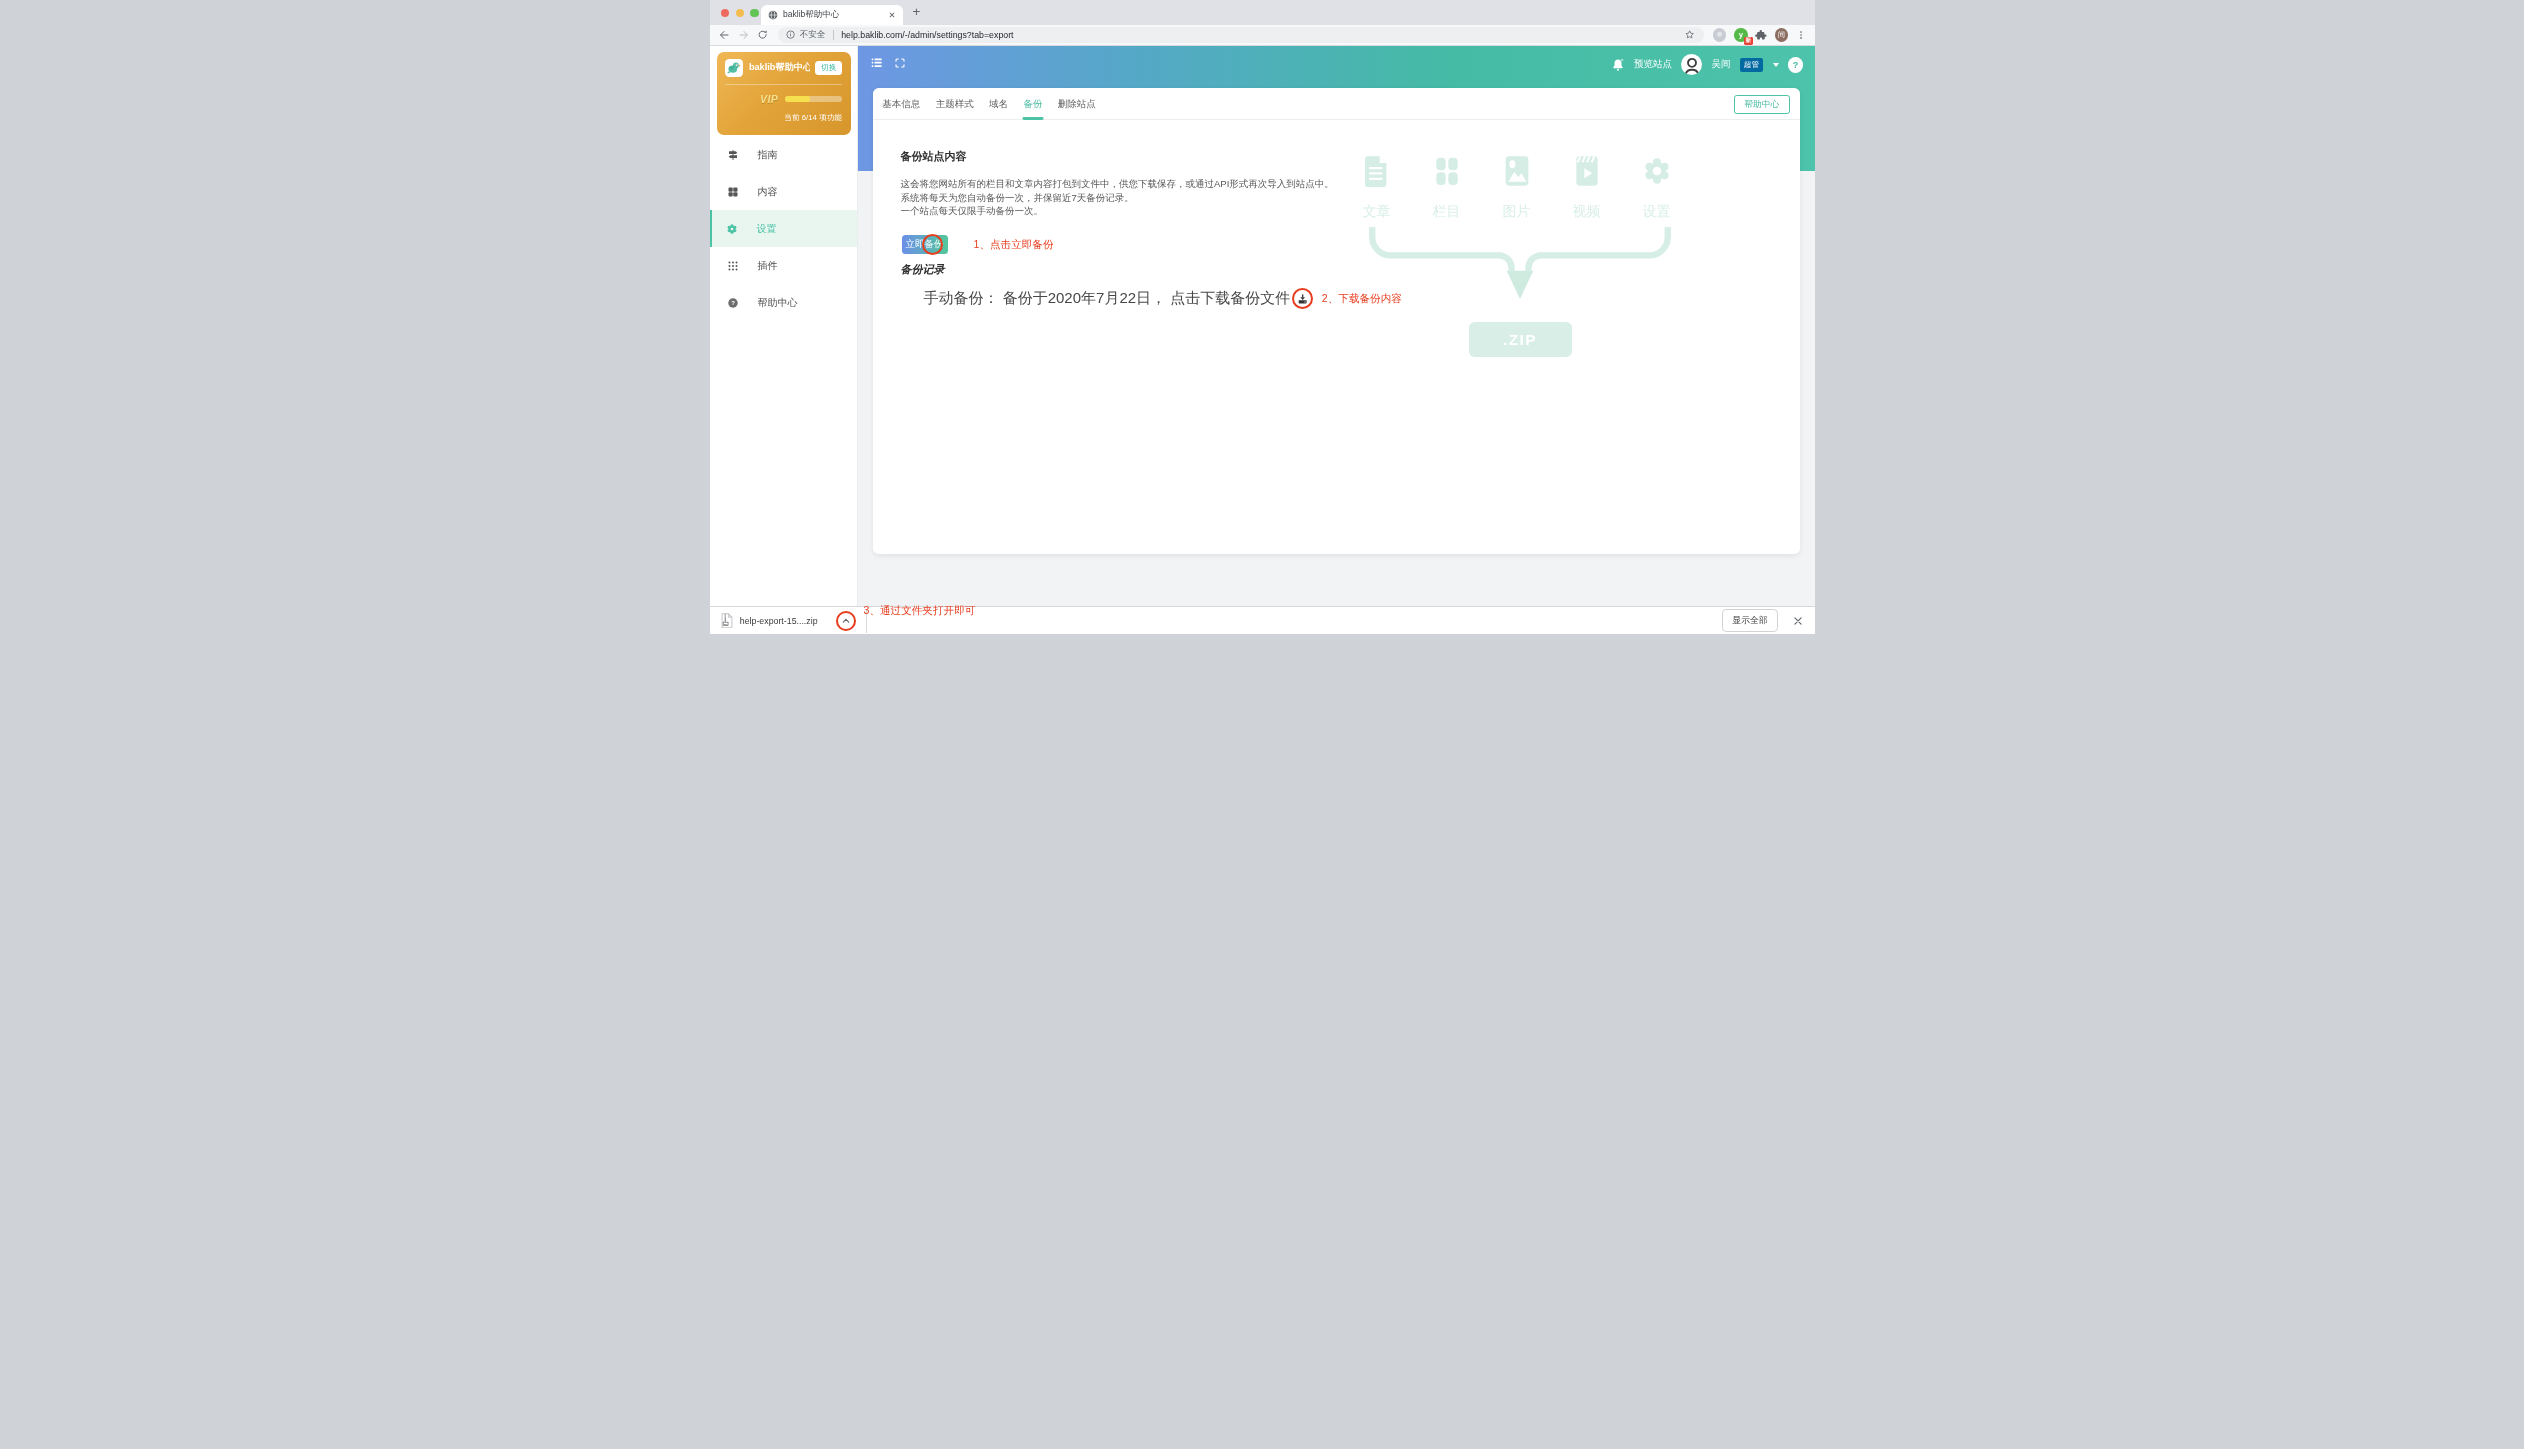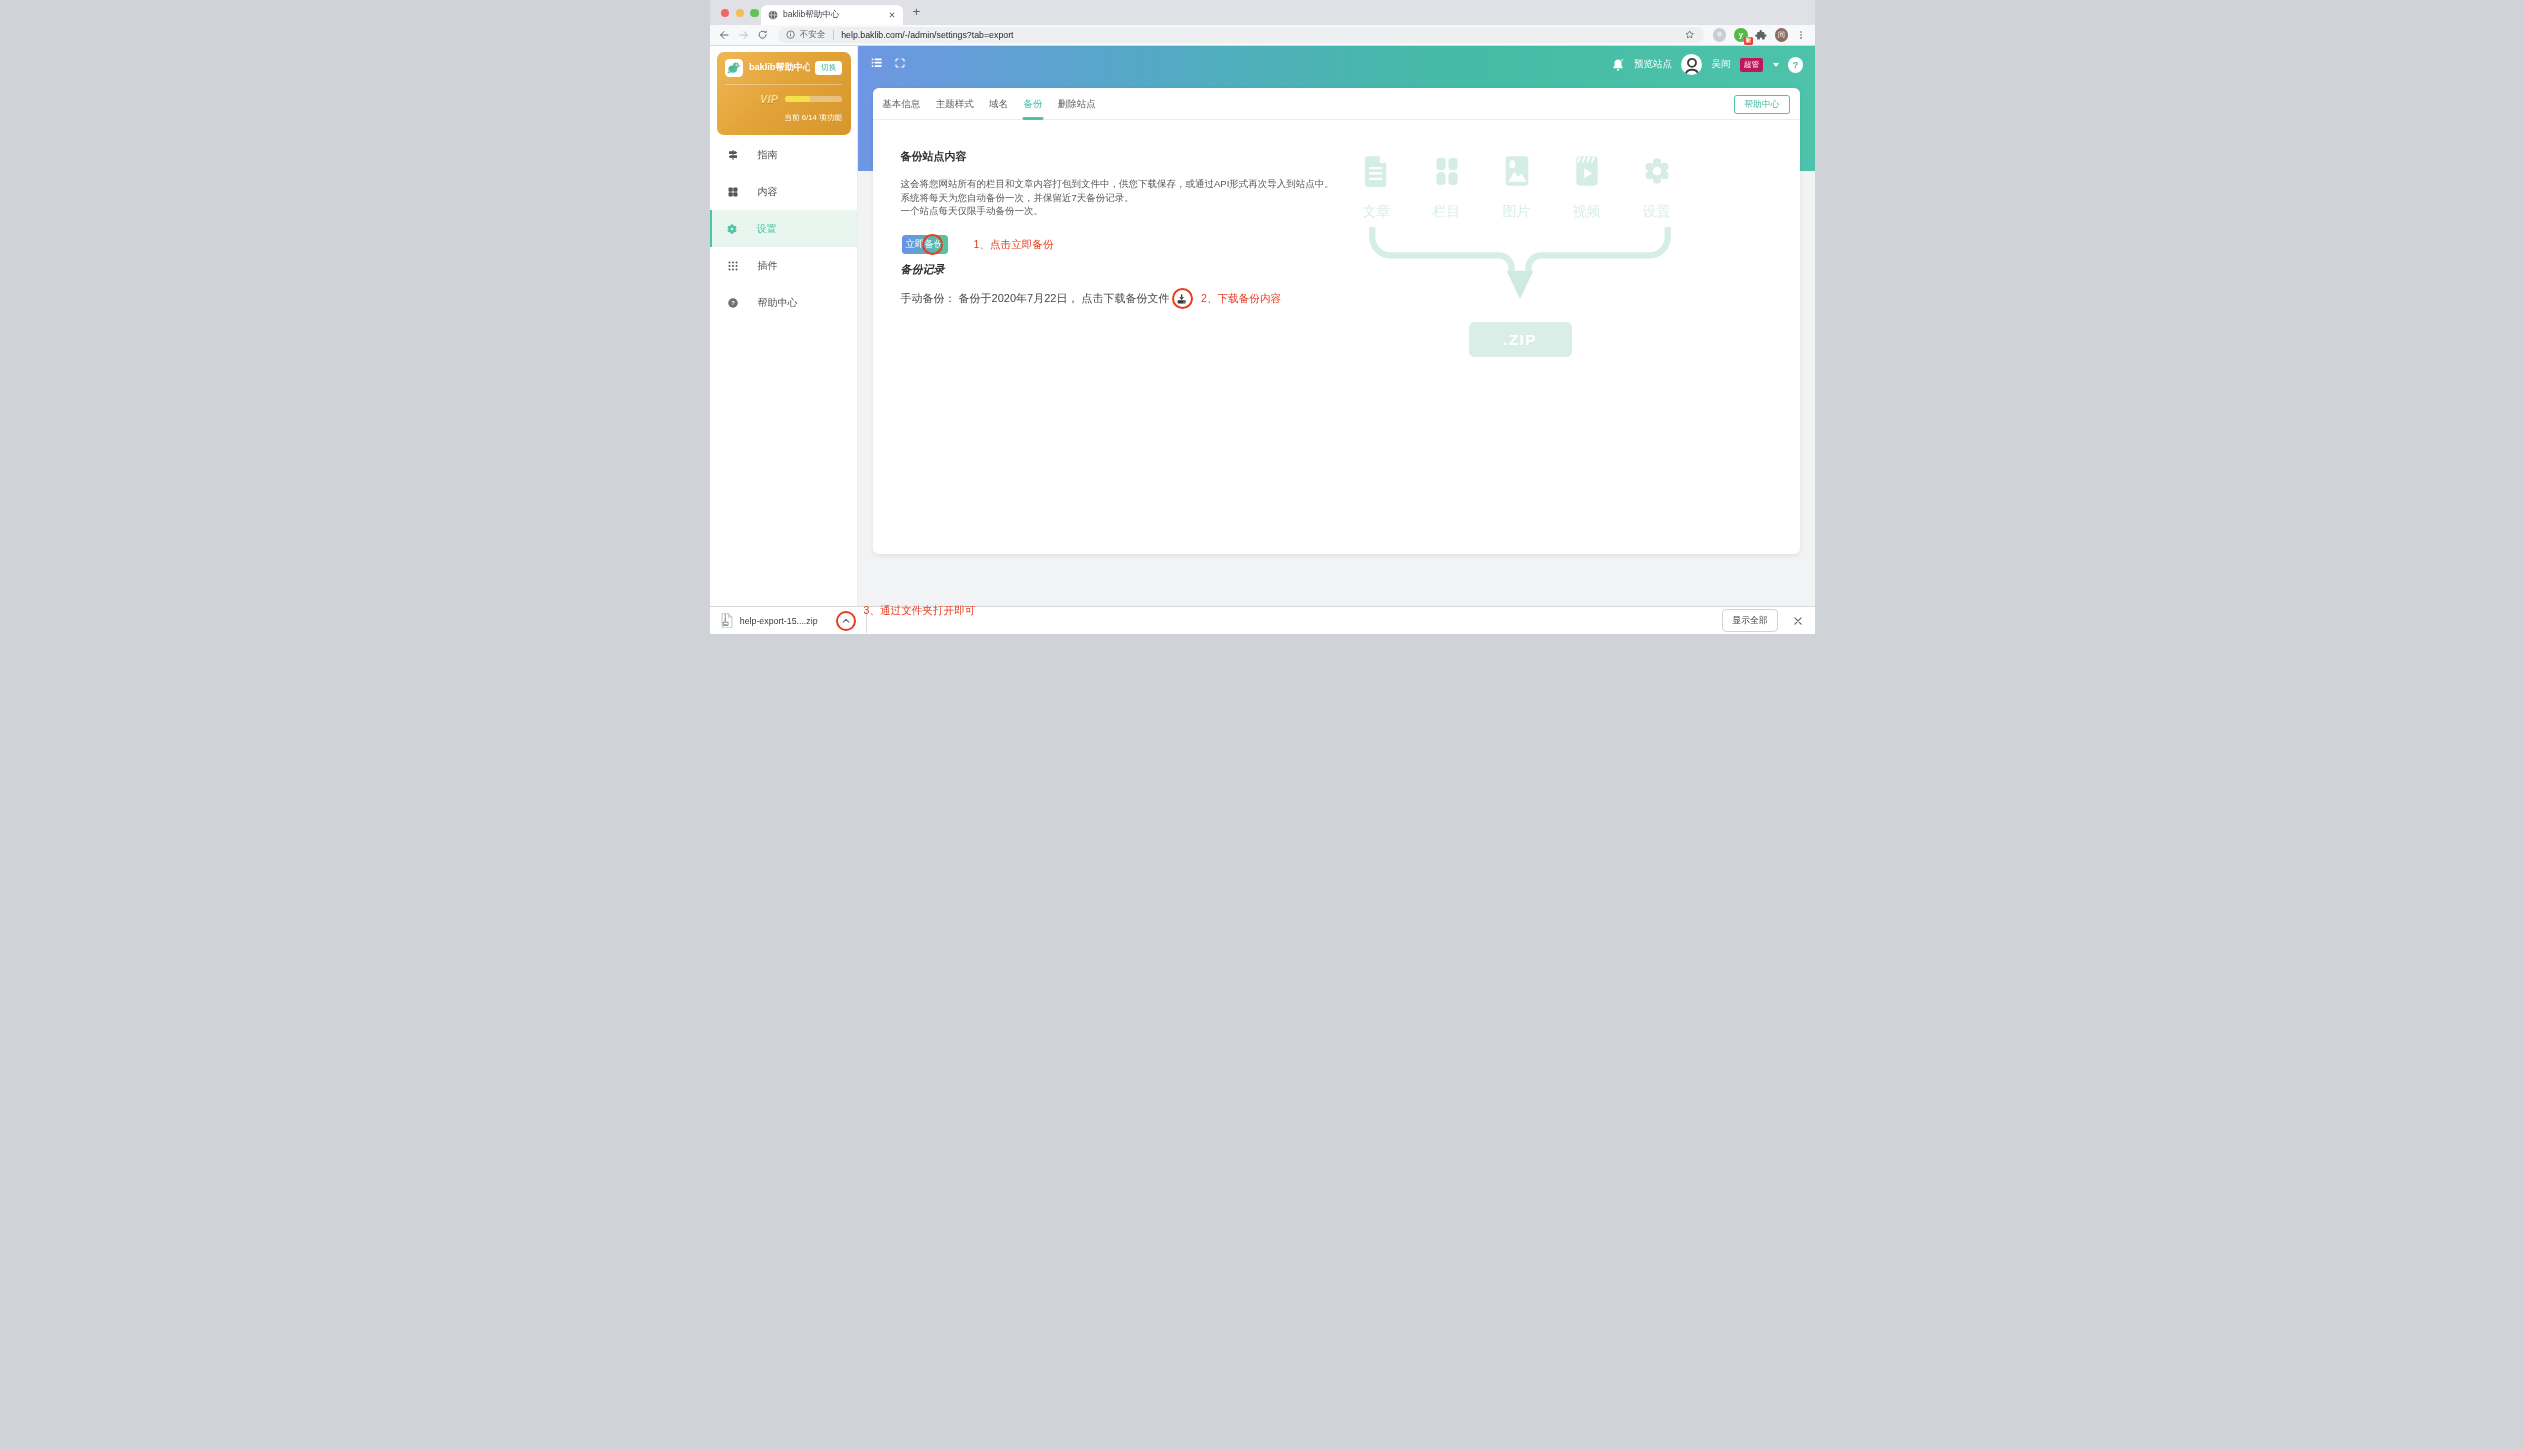--- a/index.html
+++ b/index.html
@@ -52,40 +52,40 @@
   .nav{position:absolute;left:0;top:90px;right:0;}
   .nav-item{height:37px;display:flex;align-items:center;gap:19px;padding-left:17px;font-size:10px;color:#4f4f4f;cursor:pointer;}
   .nav-item .ni{width:12px;height:12px;flex:none;display:flex;}
   .nav-item.active{background:#e9f6f0;color:#4cc3a5;border-left:2.8px solid #4cc3a5;padding-left:14px;}
 
   
   .navicons{position:absolute;left:12.7px;top:10px;display:flex;gap:10px;align-items:center;}
   .navright{position:absolute;right:11.3px;top:7.7px;height:22.5px;display:flex;align-items:center;gap:9.2px;color:#fff;}
   .nav-label{font-size:9.5px;}
   .nav-avatar{width:21px;height:21px;border-radius:50%;background:#fff;overflow:hidden;display:flex;align-items:center;justify-content:center;flex:none;}
-  .rolebadge{background:#be185d;color:#fff;font-size:7.7px;padding:2.1px 4.2px;border-radius:2.1px;}
+  .rolebadge{background:#0369a1;color:#fff;font-size:7.7px;padding:2.1px 4.2px;border-radius:2.1px;}
   .caret{width:0;height:0;border-left:3.5px solid transparent;border-right:3.5px solid transparent;border-top:4.2px solid #fff;}
   .nav-help{width:15.5px;height:15.5px;border-radius:50%;background:#fff;color:#45b8a0;font-weight:bold;font-size:9.2px;display:flex;align-items:center;justify-content:center;}
 
   
   .card{position:absolute;left:15px;top:42px;width:927px;height:466px;background:#fff;border-radius:5.6px;box-shadow:0 1.4px 5.6px rgba(0,0,0,.07);}
   .tabsrow{height:32px;border-bottom:0.7px solid #ededed;display:flex;align-items:center;padding:0 10px 0 2.1px;position:relative;}
   .tab-item{padding:0 7.7px;font-size:9.5px;color:#5c5c5c;height:32px;line-height:32px;position:relative;cursor:pointer;}
   .tab-item.active{color:var(--teal);}
   .tab-item.active::after{content:"";position:absolute;left:50%;transform:translateX(-50%);bottom:0;width:21px;height:2.1px;border-radius:1.4px;background:var(--teal-br);}
   .tutorial-btn{position:absolute;right:10px;top:7px;height:19px;padding:0 9.2px;border:0.7px solid var(--teal-br);border-radius:2.8px;color:var(--teal);font-size:8.8px;background:#fff;}
 
   .h1{position:absolute;left:28px;font-size:11px;font-weight:bold;color:var(--ink);}
   .desc{position:absolute;left:28px;top:89px;font-size:9.5px;line-height:13.7px;color:var(--gray-txt);}
   .backup-btn{position:absolute;left:29px;top:147px;width:46px;height:19px;border:none;border-radius:3.5px;color:#fff;font-size:9.5px;
     background:linear-gradient(90deg,#6b8fe8,#52c79b);}
   .ring{border:2.8px solid var(--red);border-radius:50%;position:absolute;}
   .ann{color:var(--red);font-size:10.6px;}
   .record-row{position:absolute;left:28px;top:200px;height:21px;display:flex;align-items:center;}
-  .record-txt{font-size:11px;color:#474747;}
+  .record-txt{font-size:15px;color:#474747;margin-left:23px;}
   .dl-ring{width:21px;height:21px;border:2.8px solid var(--red);border-radius:50%;display:flex;align-items:center;justify-content:center;margin-left:2.1px;flex:none;}
 
   
   .gicons{position:absolute;left:469px;top:66px;display:flex;}
   .gitem{width:70px;display:flex;flex-direction:column;align-items:center;}
   .gitem svg{display:block;}
   .glabel{margin-top:15px;font-size:14px;color:var(--mint-label);}
   .bracewrap{position:absolute;left:495px;top:139px;}
   .zipbox{position:absolute;left:596px;top:225px;width:103px;height:35px;border-radius:5.6px;background:#d8eee6;color:#fff;
     font-size:15.5px;font-weight:bold;letter-spacing:1.4px;display:flex;align-items:center;justify-content:center;margin-top:9px;}

